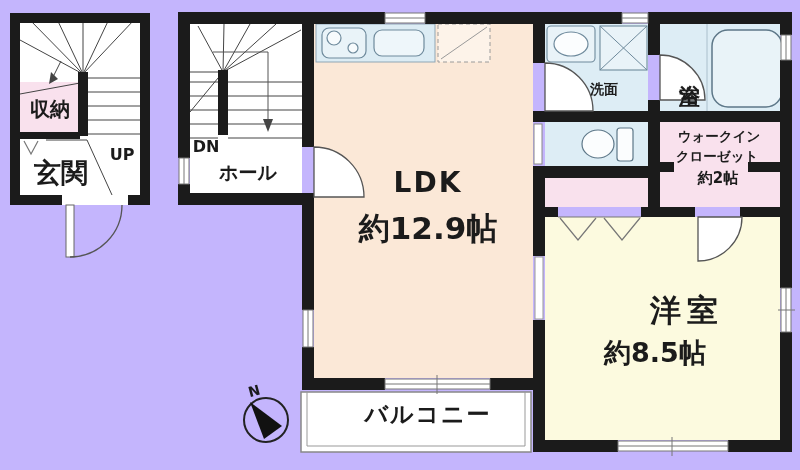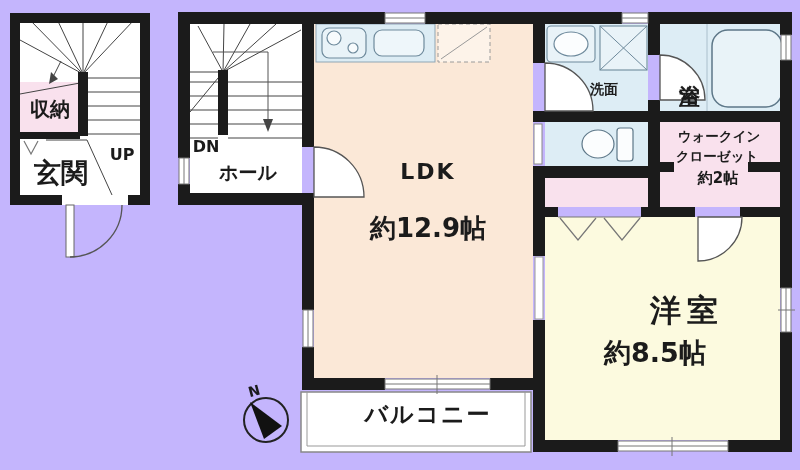--- a/index.html
+++ b/index.html
@@ -206,22 +206,22 @@
   </g>
 </svg>
 
 <span class="lbl" style="left:50px;top:109px;font-size:20px;">収納</span>
 <span class="lbl" style="left:61px;top:172px;font-size:27px;">玄関</span>
 <span class="lbl" style="left:122px;top:149px;font-size:16px;margin-top:6px;">UP</span>
 
 <span class="lbl" style="left:206px;top:147px;font-size:16px;">DN</span>
 <span class="lbl" style="left:248px;top:172px;font-size:19px;">ホール</span>
 
-<span class="lbl" style="left:428px;top:172px;font-size:22px;letter-spacing:2px;">LDK</span>
-<span class="lbl" style="left:428px;top:228px;font-size:26px;">約12.9帖</span>
+<span class="lbl" style="left:428px;top:183px;font-size:28px;letter-spacing:2px;">LDK</span>
+<span class="lbl" style="left:428px;top:228px;font-size:31px;">約12.9帖</span>
 
 <span class="lbl" style="left:604px;top:89px;font-size:14px;">洗面</span>
 <span class="lbl vert" style="left:689px;top:68px;font-size:21px;">浴室</span>
 
 <span class="lbl" style="left:719px;top:137px;font-size:13.5px;">ウォークイン</span>
 <span class="lbl" style="left:717px;top:157px;font-size:13.5px;">クローゼット</span>
 <span class="lbl" style="left:718px;top:178px;font-size:15px;">約2帖</span>
 
 <span class="lbl" style="left:655px;top:310px;font-size:31px;letter-spacing:6px;margin-left:32px;">洋室</span>
 <span class="lbl" style="left:655px;top:352px;font-size:27px;">約8.5帖</span>

